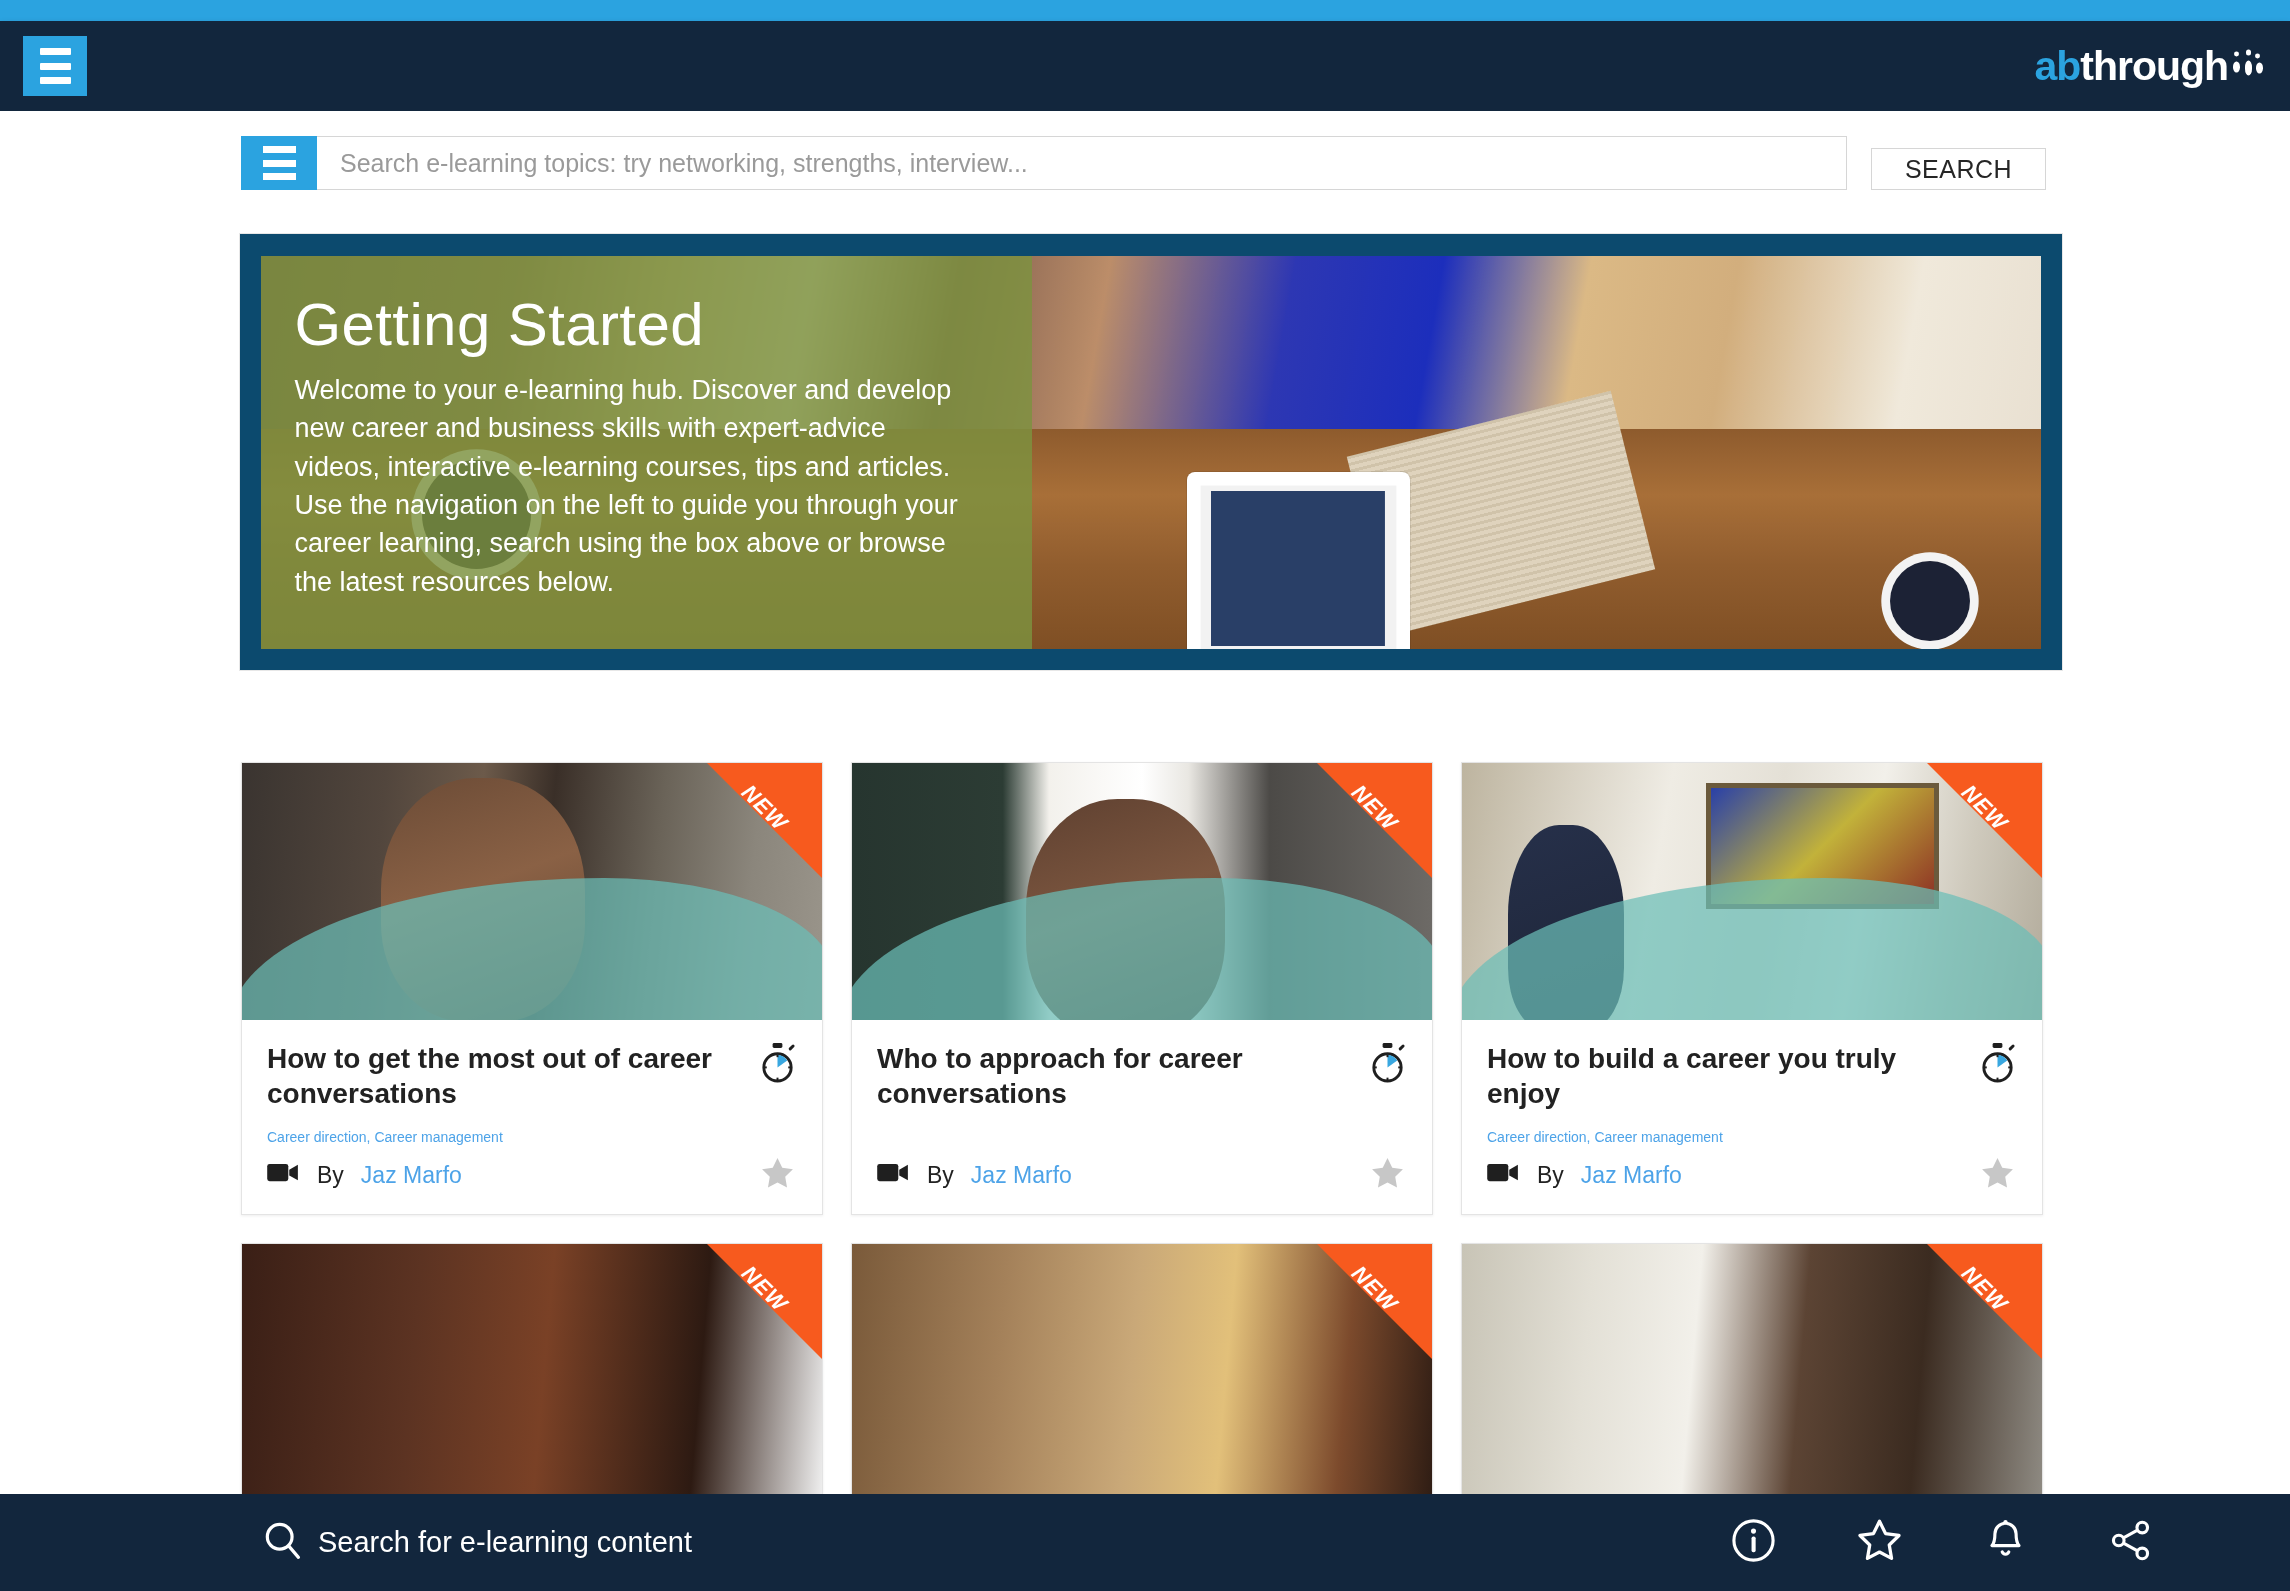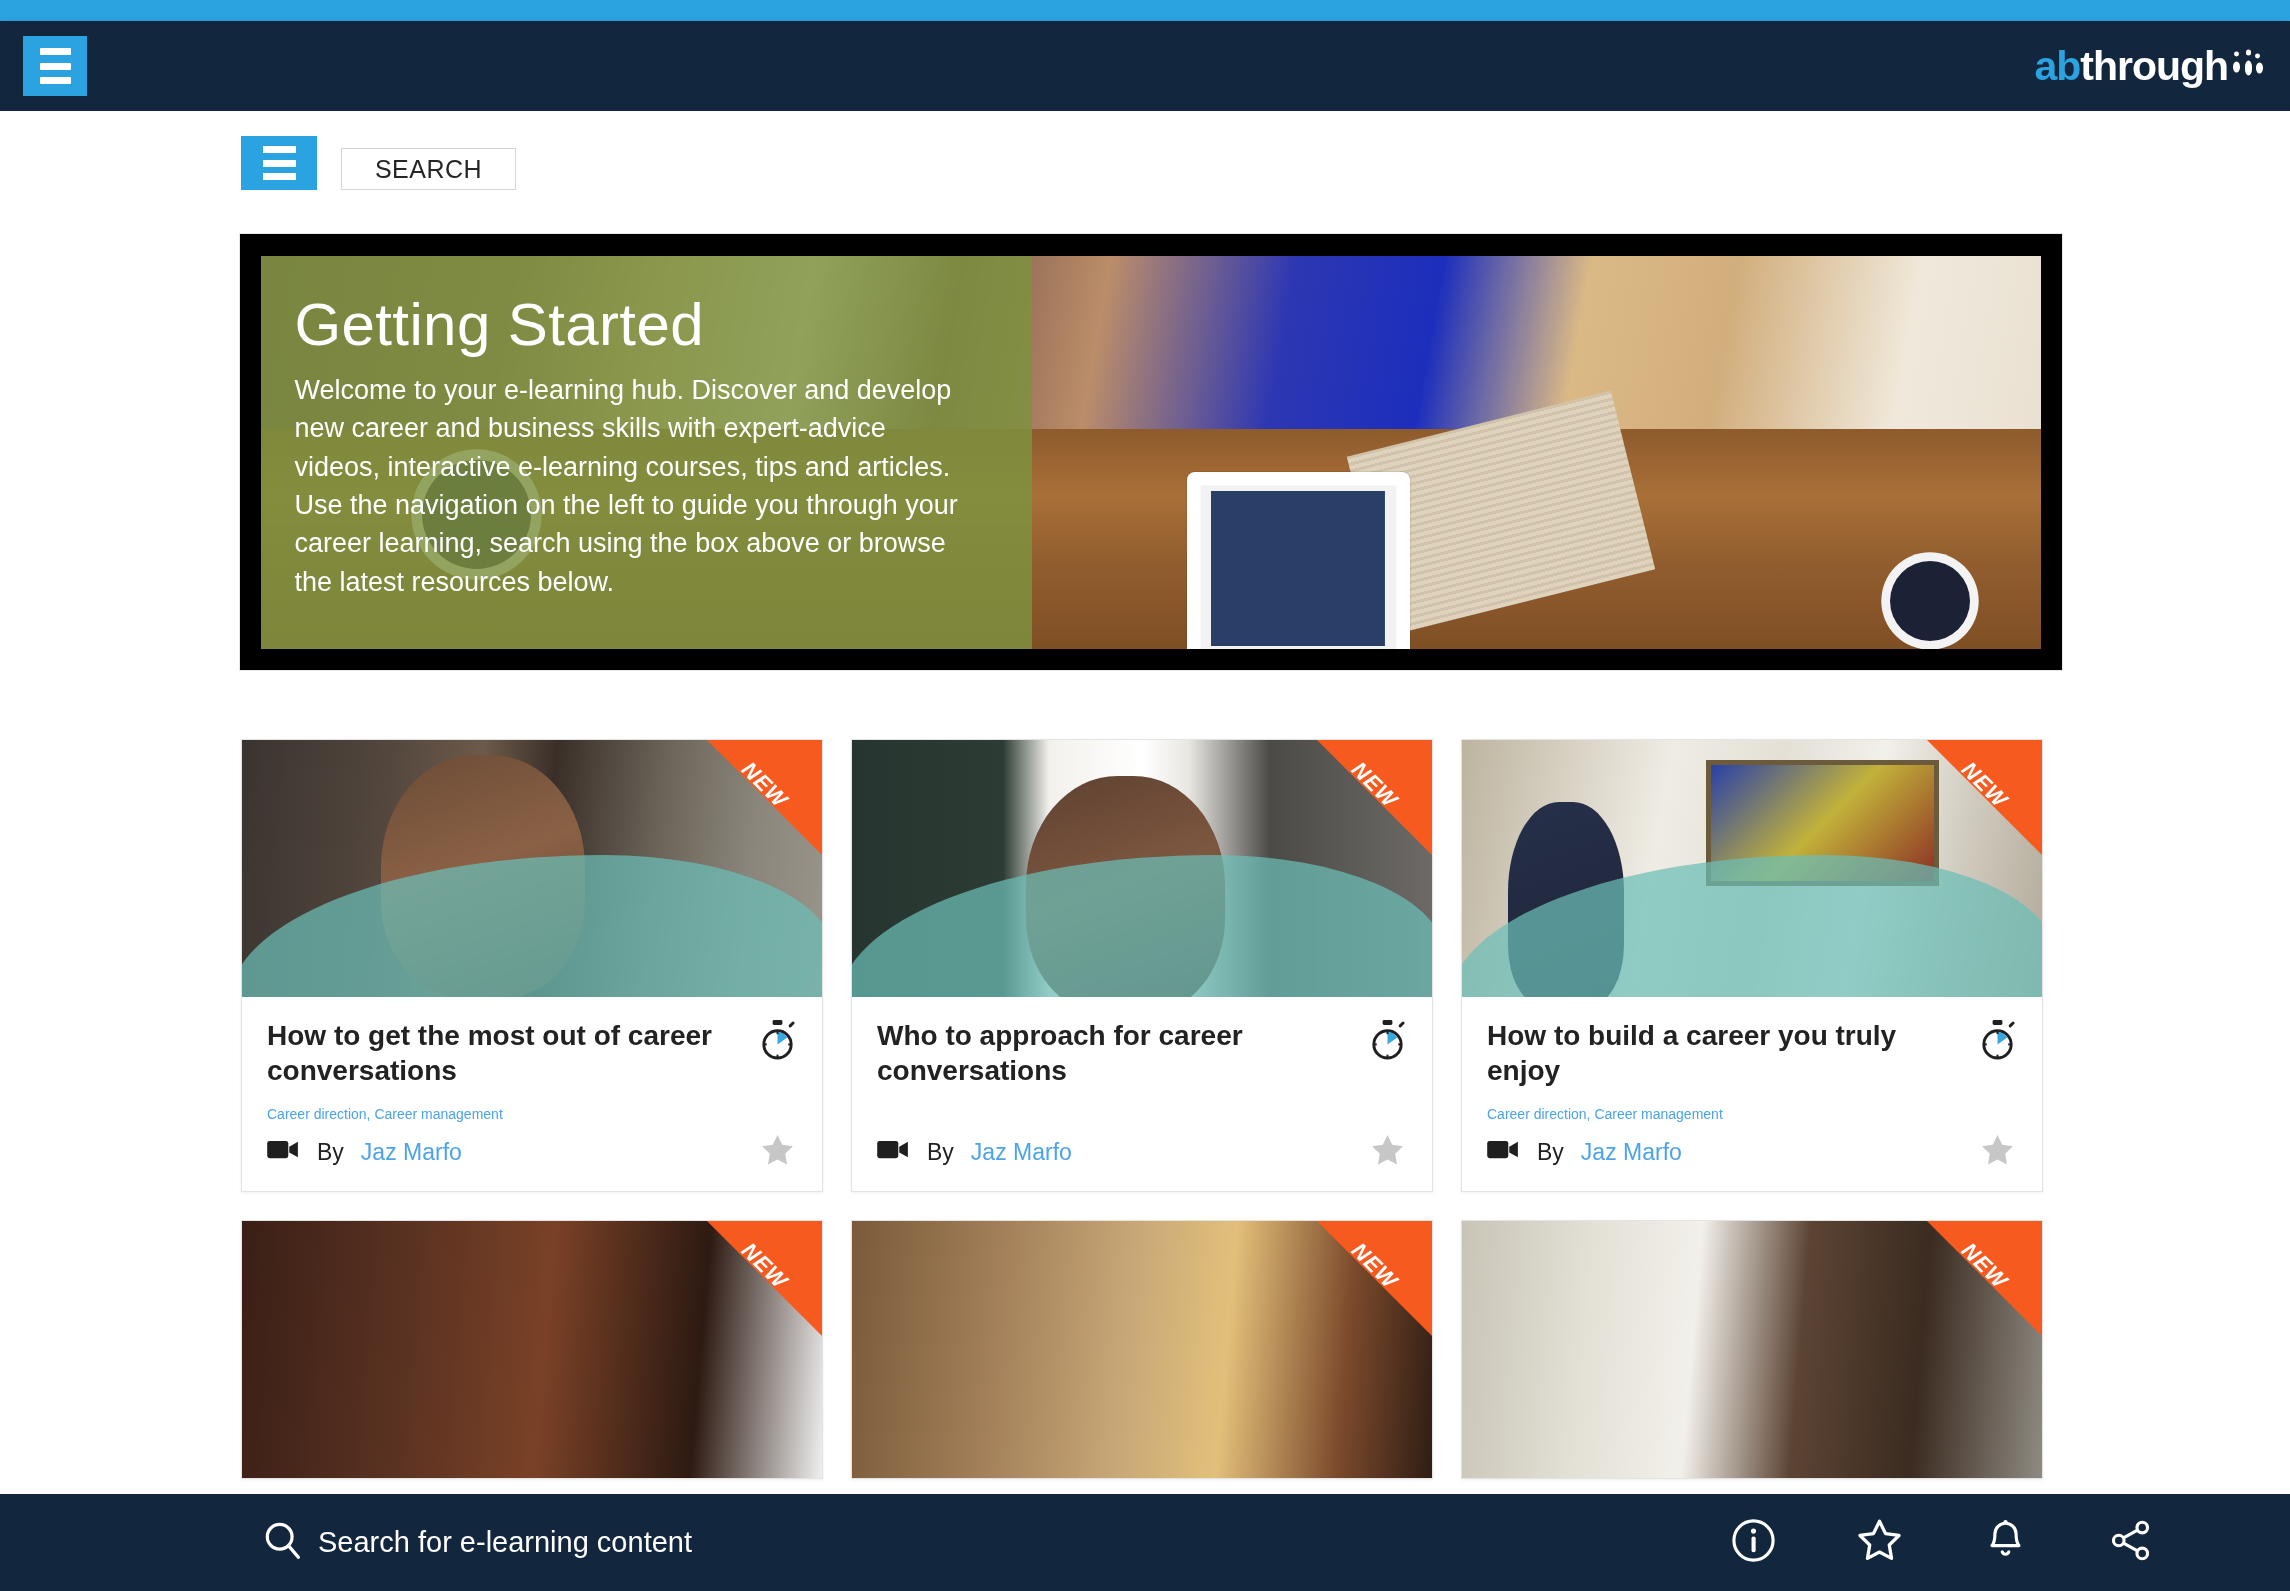--- a/index.html
+++ b/index.html
@@ -142,26 +142,26 @@
     color: #262626;
     letter-spacing: 0.5px;
     cursor: pointer;
     font-family: "Liberation Sans", sans-serif;
     margin-left: 24px;
     margin-top: 12px;
   }
 
   
   .hero-shell {
-    background: #000000;
+    background: #0c4a6e;
     border: 1px solid #e7e7e7;
     padding: 21.3px;
     width: 1824px;
     margin-left: -1.9px;
-    margin-bottom: 68px;
+    margin-bottom: 91px;
   }
   .hero {
     position: relative;
     height: 393px;
     overflow: hidden;
     display: flex;
   }
   .hero-photo {
     position: absolute;
     inset: 0;
@@ -458,20 +458,21 @@
 <div class="page">
 
   <div class="content-wrap">
 
     <div class="search-row">
       <div class="search-burger">
         <span></span>
         <span></span>
         <span></span>
       </div>
+      <input class="search-input" type="text" placeholder="Search e-learning topics: try networking, strengths, interview..." style="">
       <button class="search-btn">SEARCH</button>
     </div>
 
     <div class="hero-shell">
       <div class="hero">
         <div class="hero-photo">
           <div class="hero-cup"></div>
           <div class="hero-paper"></div>
           <div class="hero-cup2"></div>
         </div>

